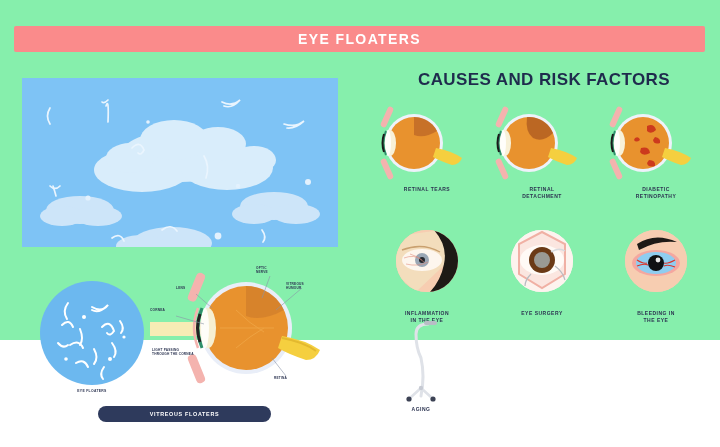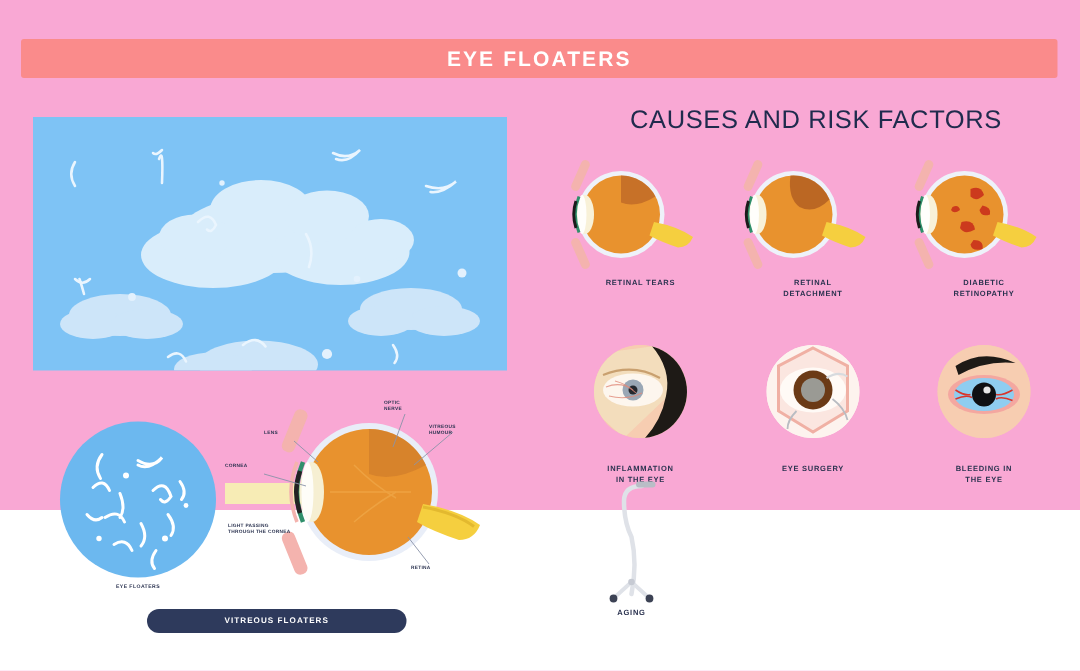--- a/index.html
+++ b/index.html
@@ -2,21 +2,21 @@
 <html><head>
 <meta charset="utf-8">
 <style>
   * { box-sizing: border-box; margin: 0; padding: 0; }
   html, body {
     width: 720px; height: 447px;
     background: #ffffff;
     font-family: "Liberation Sans", sans-serif;
     overflow: hidden;
   }
-  #page { position: relative; width: 720px; height: 340px; background: #f9a8d4; padding-left: 28px; }
+  #page { position: relative; width: 720px; height: 340px; background: #86efac; padding-left: 28px; }
 
   
   .title-banner {
     position: absolute; left: 14px; top: 26px; width: 691px; height: 26px;
     background: #fa8b8b; border-radius: 2px;
     display: flex; align-items: center; justify-content: center;
   }
   .title-banner .txt {
     color: #ffffff; font-size: 14px; font-weight: bold; letter-spacing: 1.4px;
   }
@@ -50,21 +50,21 @@
     position: absolute; left: 98px; top: 406px; width: 173px; height: 16px;
     background: #2e3a5c; border-radius: 8px;
     display: flex; align-items: center; justify-content: center;
   }
   .pill .txt { color: #fff; font-size: 5.4px; font-weight: bold; letter-spacing: 0.7px; }
 
   
   .section-heading {
     position: absolute; left: 394px; top: 70px; width: 300px;
     text-align: center; color: #1f2b4d;
-    font-size: 17px; font-weight: normal; letter-spacing: 0.4px;
+    font-size: 17px; font-weight: bold; letter-spacing: 0.4px;
   }
 
   
   .cause { position: absolute; width: 118px; }
   .cause .art { position: relative; width: 118px; height: 78px; }
   .cause .cap {
     margin-top: 4px; text-align: center; font-size: 5px; font-weight: bold;
     color: #2b3350; letter-spacing: 0.5px; line-height: 1.45; white-space: pre-line;
   }
   .circle-art {

